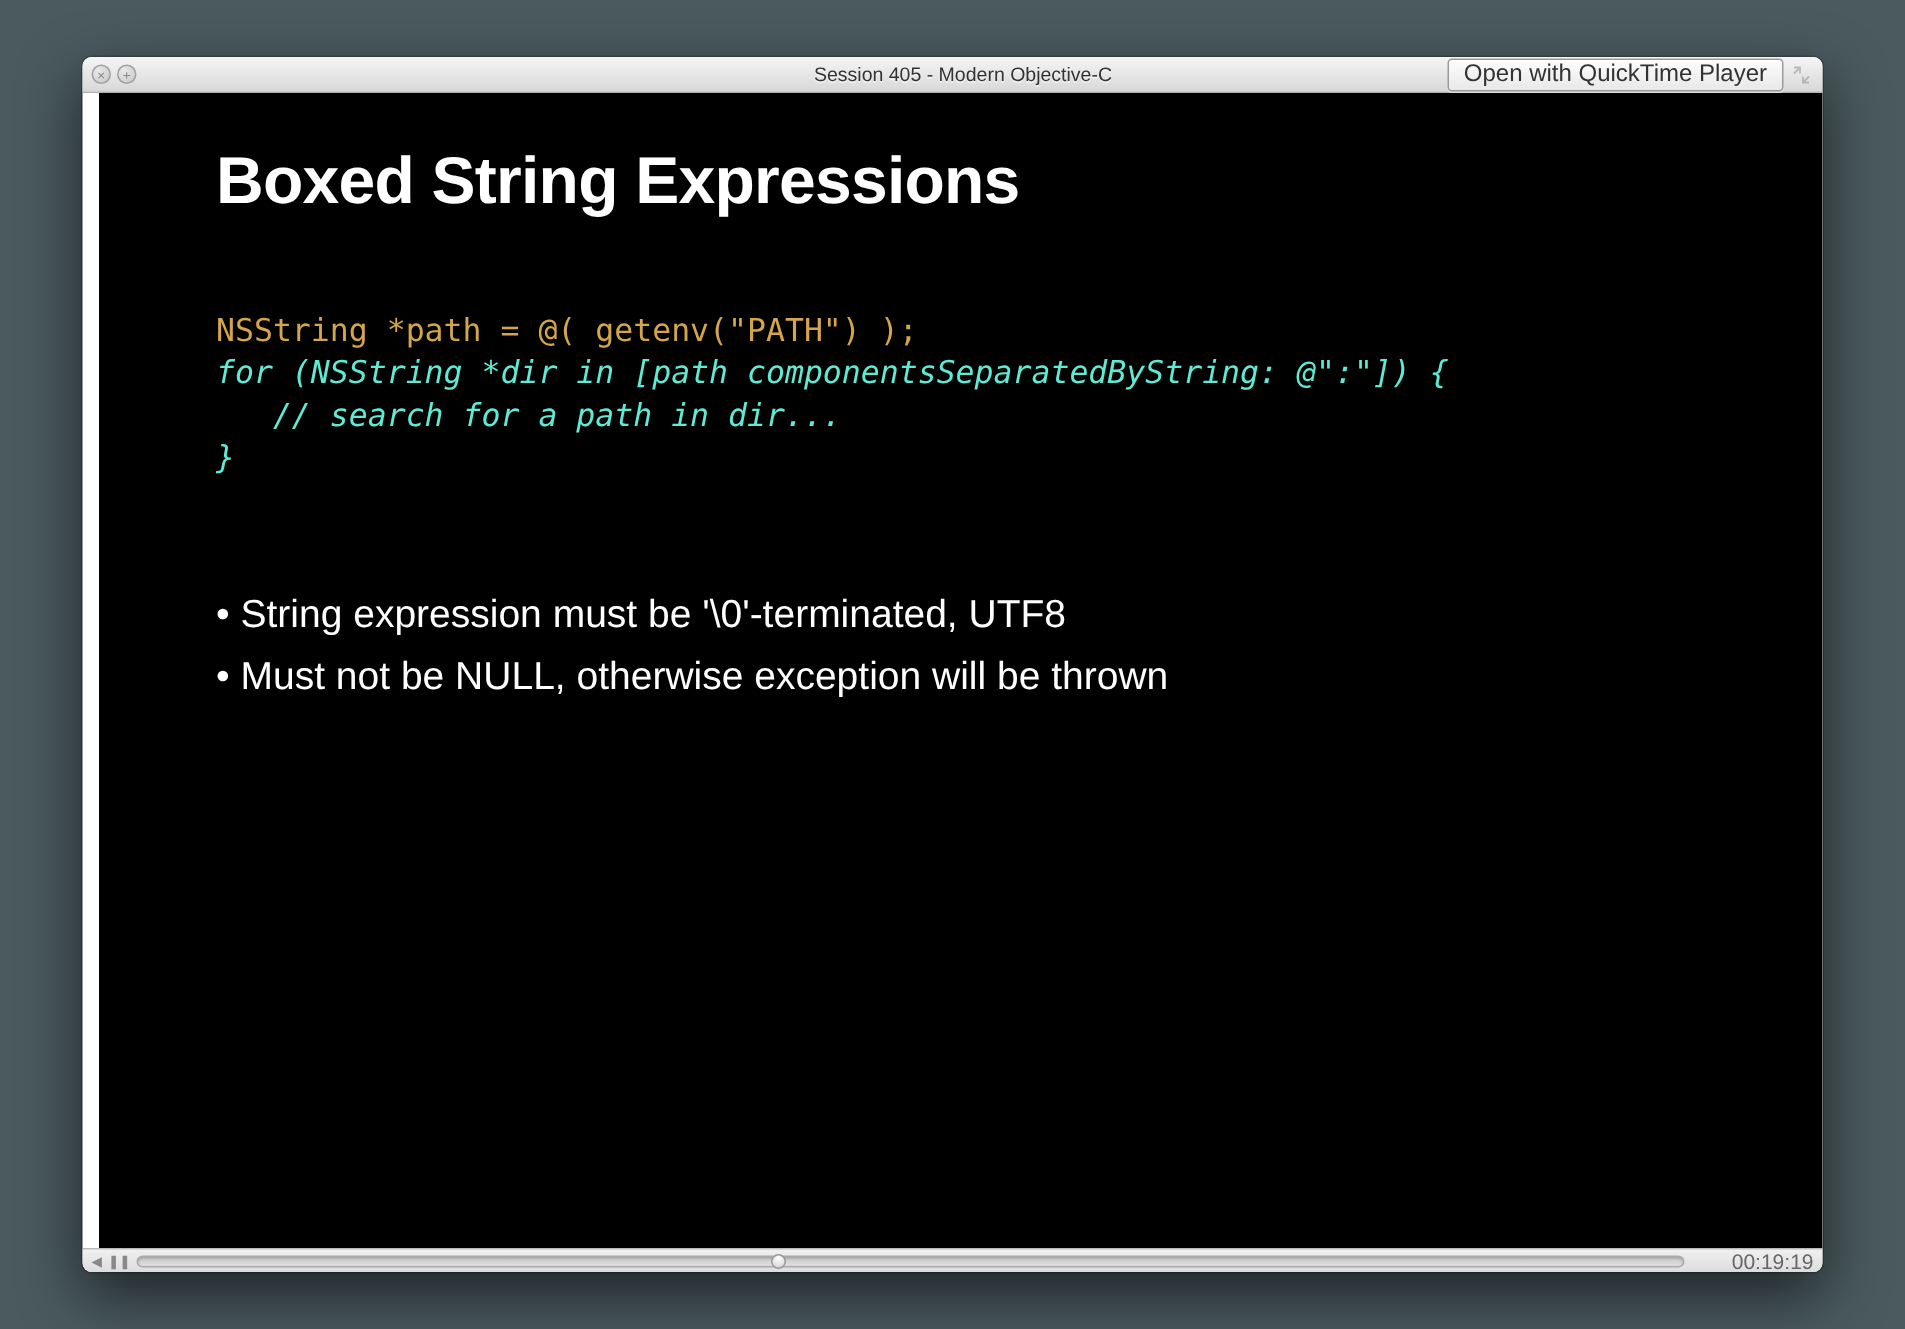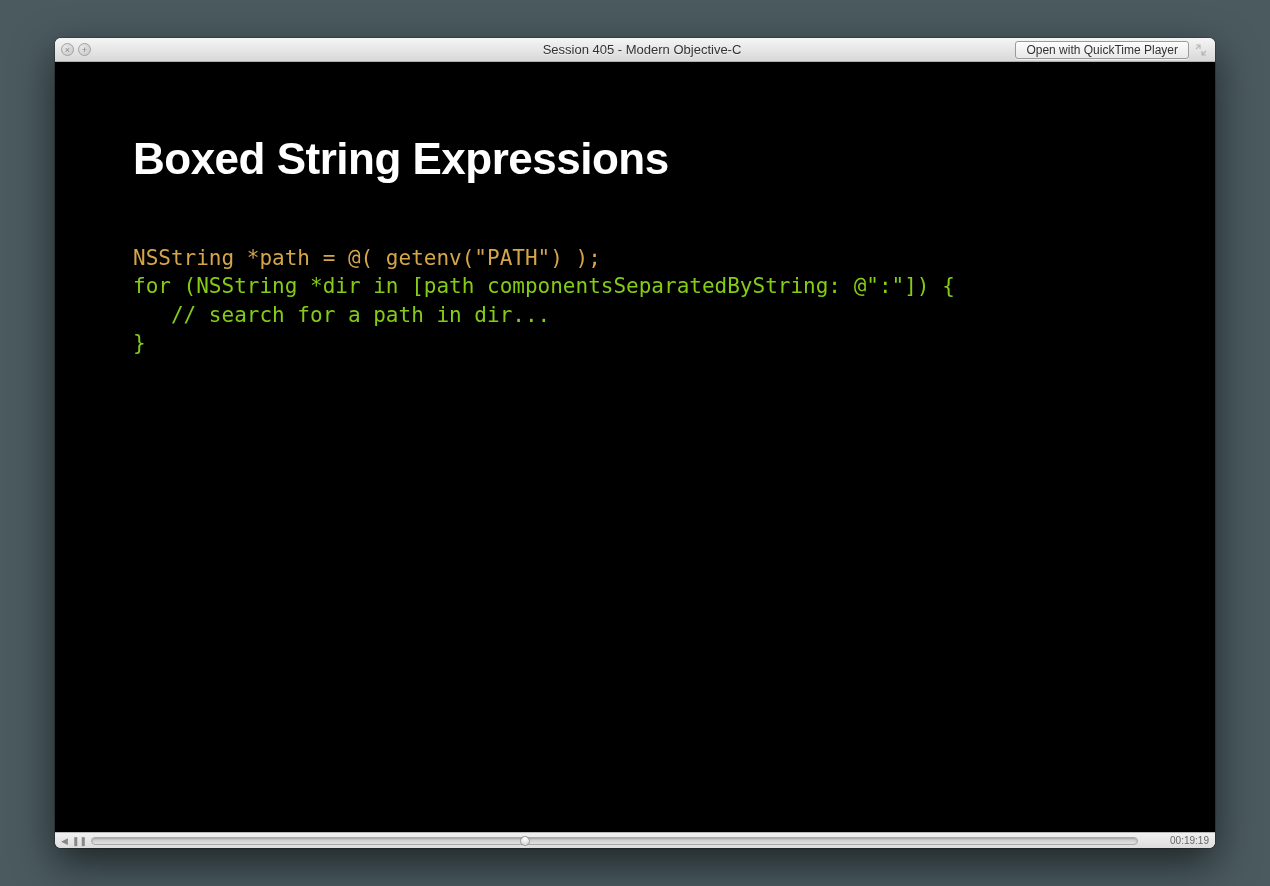--- a/index.html
+++ b/index.html
@@ -75,40 +75,41 @@
       display: flex;
       align-items: center;
       gap: 4px;
     }
     
     .open-button {
       background: linear-gradient(to bottom, #fdfdfd, #e8e8e8);
       border: 1px solid #9a9a9a;
       border-radius: 3px;
       padding: 1px 10px;
-      font-size: 12px;
+      font-size: 16px;
       color: #333;
       cursor: pointer;
       box-shadow: 0 1px 0 rgba(255,255,255,0.6), inset 0 1px 0 rgba(255,255,255,0.8);
     }
     
     .expand-icon {
       width: 16px;
       height: 16px;
       opacity: 0.5;
       display: flex;
       align-items: center;
       justify-content: center;
     }
     
     .content {
       flex: 1;
       background: #000;
-      padding: 72px 78px;
+      padding: 34px 78px;
       color: #fff;
+      margin-left: 11px;
     }
     
     .slide-title {
       font-family: "Myriad Pro", "Helvetica Neue", sans-serif;
       font-size: 44px;
       font-weight: 600;
       letter-spacing: -0.5px;
       margin-bottom: 60px;
     }
     
@@ -118,21 +119,22 @@
       line-height: 1.35;
       margin-bottom: 70px;
       white-space: pre;
     }
     
     .code-highlight {
       color: #d4a649;
     }
     
     .code-normal {
-      color: #84cc16;
+      color: #5eead4;
+      font-style: italic;
     }
     
     .bullet-list {
       font-family: "Myriad Pro", "Helvetica Neue", sans-serif;
       font-size: 26px;
       font-weight: 300;
       line-height: 1.55;
     }
     
     .bullet-item::before {
@@ -177,21 +179,21 @@
       top: -2px;
       width: 10px;
       height: 10px;
       background: radial-gradient(circle at 30% 30%, #fff, #ccc);
       border: 1px solid #999;
       border-radius: 50%;
       transform: rotate(45deg);
     }
     
     .time-display {
-      font-size: 10px;
+      font-size: 14px;
       color: #666;
       font-family: "Lucida Grande", sans-serif;
       margin-left: 28px;
     }
   </style>
 </head>
 <body>
 
 <div class="window">
 
@@ -212,20 +214,24 @@
   </div>
 
   <div class="content">
     <h1 class="slide-title">Boxed String Expressions</h1>
 
     <div class="code-block"><span class="code-highlight">NSString *path = @( getenv("PATH") );</span>
 <span class="code-normal">for (NSString *dir in [path componentsSeparatedByString: @":"]) {</span>
 <span class="code-normal">   // search for a path in dir...</span>
 <span class="code-normal">}</span></div>
 
+    <div class="bullet-list">
+      <div class="bullet-item">String expression must be '\0'-terminated, UTF8</div>
+      <div class="bullet-item">Must not be NULL, otherwise exception will be thrown</div>
+    </div>
   </div>
 
   <div class="footer">
     <div class="playback-controls">
       <span class="playback-icon">◀</span>
       <span class="playback-icon">❚❚</span>
     </div>
     <div class="progress-bar">
       <div class="progress-handle"></div>
     </div>

